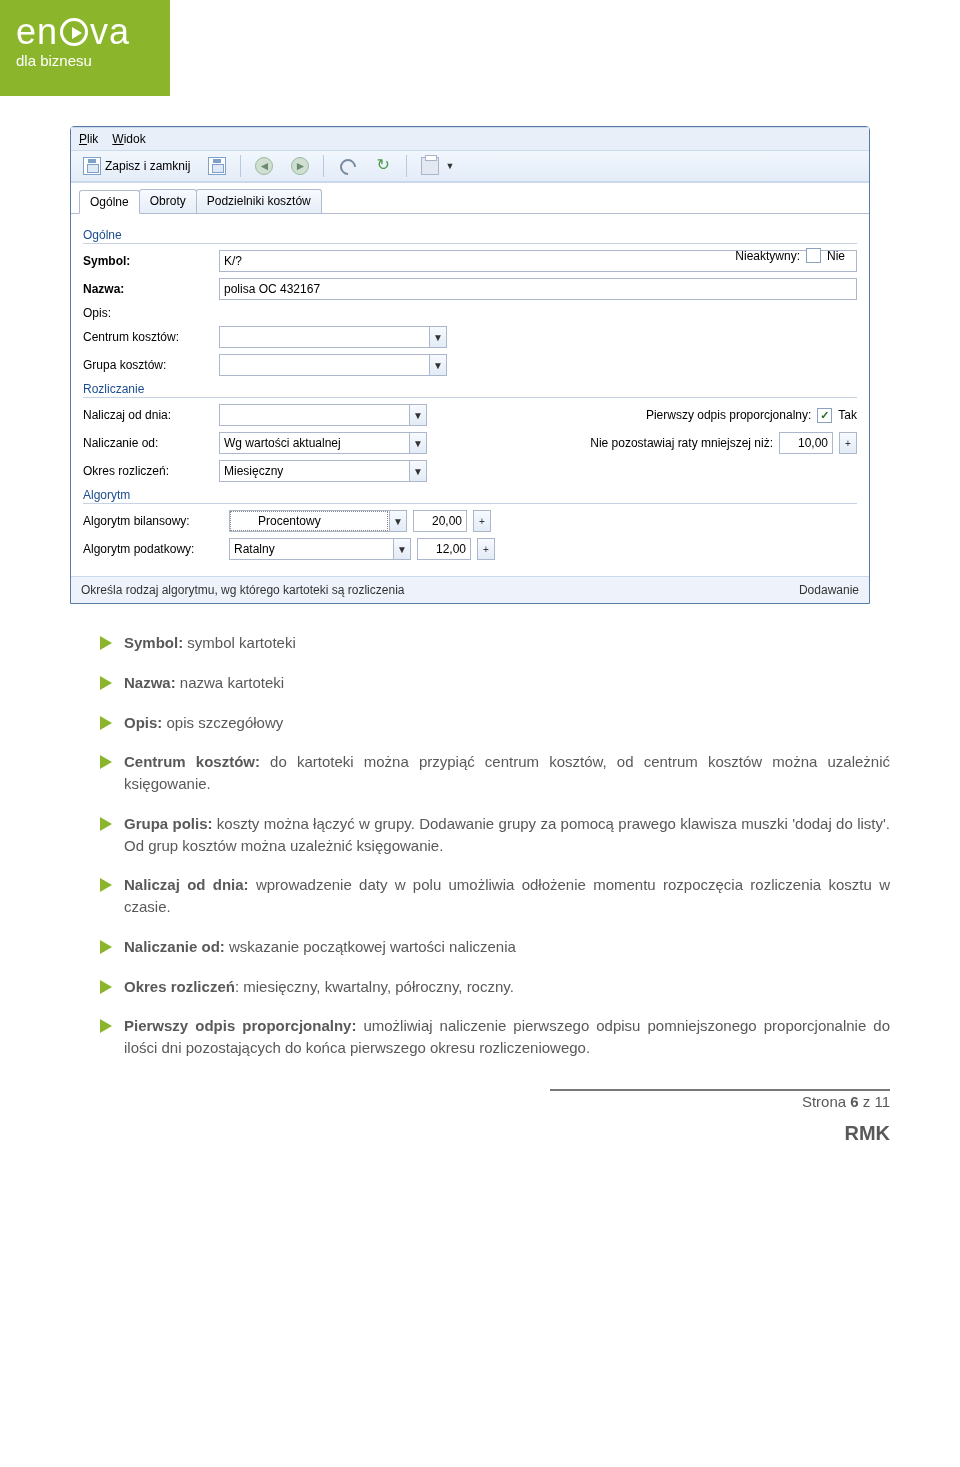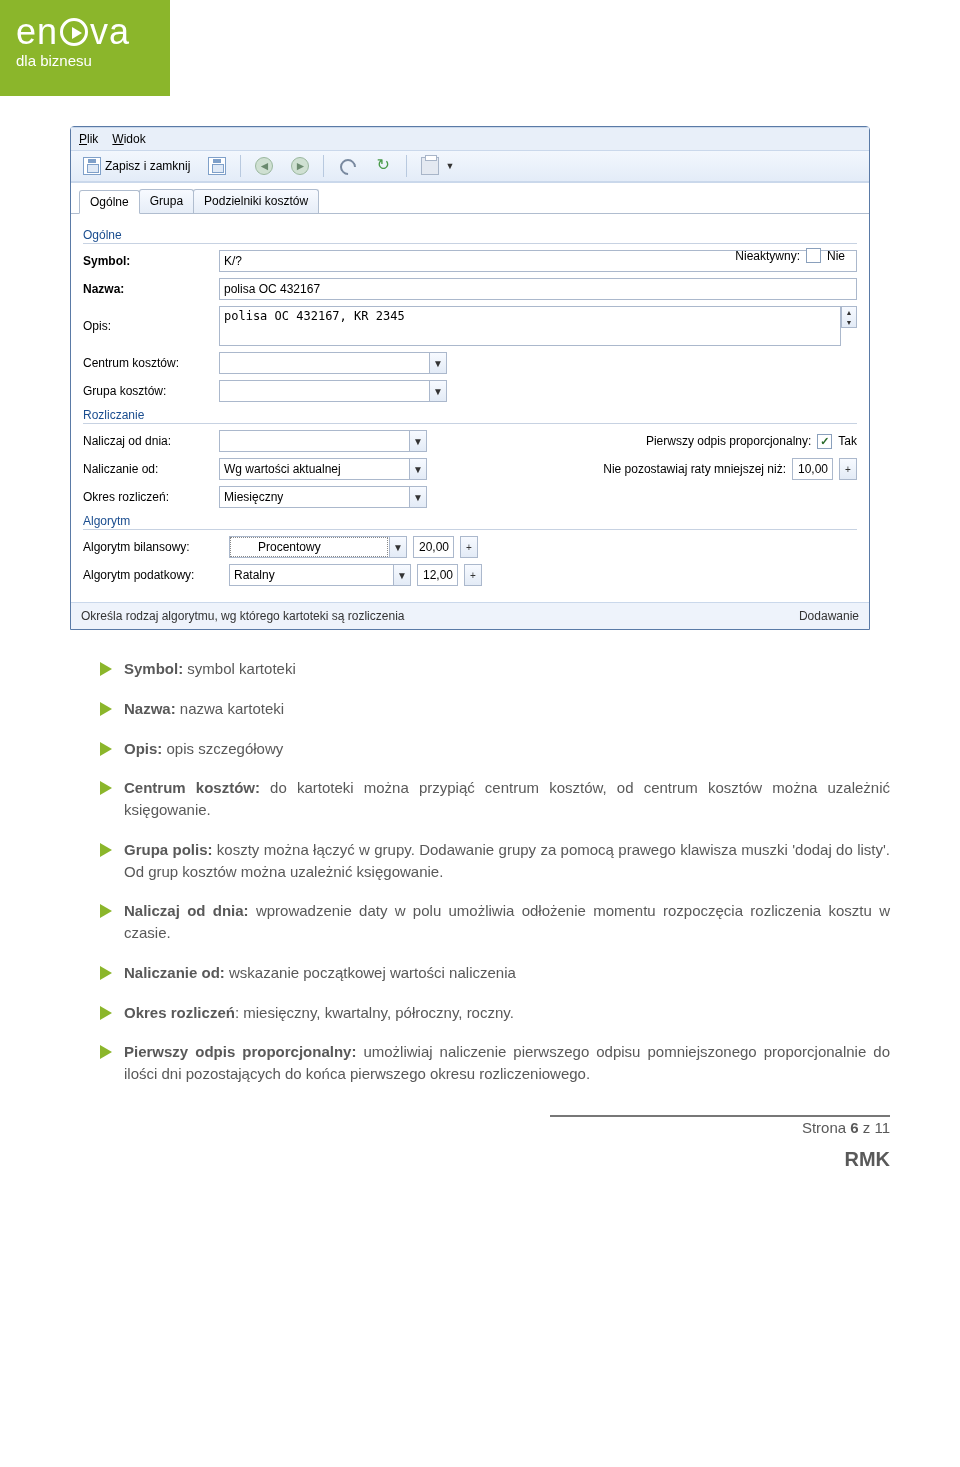--- a/index.html
+++ b/index.html
@@ -127,21 +127,21 @@
   .row { display:flex; align-items:center; margin:6px 0; gap:6px; }
   .lbl { width:130px; flex-shrink:0; }
   .lbl.bold { font-weight:bold; }
   .lbl.alg { width:140px; }
   .top-right-inline { position:absolute; right:12px; top:20px; display:flex; align-items:center; gap:6px;}
   .inp {
     border:1px solid #abb8cc; background:#fff; height:22px;
     padding:2px 4px; font-size:12px;
   }
   .inp.full { flex:1; }
-  .inp.small { width:41px; text-align:right; }
+  .inp.small { width:54px; text-align:right; }
   .drop {
     display:flex;
   }
   .drop .inp { border-right:none; }
   .drop-btn, .spin-col, .plus-btn {
     border:1px solid #abb8cc; background:linear-gradient(#f7faff,#e3ebf6);
     width:18px; height:22px; display:flex; align-items:center; justify-content:center;
     font-size:10px; color:#333;
   }
   .spin-col { flex-direction:column; width:16px; }
@@ -225,21 +225,21 @@
       <span class="tdiv"></span>
       <span class="tbtn">
           <span class="ticon printer"></span>
           <span class="dd">▼</span>
         </span>
     </div>
 
     <div class="client">
       <div class="tabs">
         <div class="tab active">Ogólne</div>
-        <div class="tab">Grupa</div>
+        <div class="tab">Obroty</div>
         <div class="tab">Podzielniki kosztów</div>
       </div>
 
       <div class="pane">
         <div style="position:relative;">
           <span class="group-label">
             <span class="ul">O</span>gólne
             
           </span>
           <div class="top-right-inline">
@@ -252,27 +252,20 @@
         <div class="row">
           <span class="lbl bold">Symbol:</span>
           <input class="inp full" value="K/?" style="">
         </div>
         <div class="row">
           <span class="lbl bold">Nazwa:</span>
           <input class="inp full" value="polisa OC 432167" style="">
         </div>
         <div class="row">
           <span class="lbl">Opis:</span>
-          <div class="textarea-wrap">
-            <textarea class="inp" style="resize: none;">polisa OC 432167, KR 2345</textarea>
-            <div class="spin-col">
-                <div>▲</div>
-                <div>▼</div>
-              </div>
-          </div>
         </div>
         <div class="row">
           <span class="lbl">Centrum kosztów:</span>
           <div class="drop">
             <input class="inp" style="width: 210px;" value="">
             <div class="drop-btn">▼</div>
           </div>
         </div>
         <div class="row">
           <span class="lbl">Grupa kosztów:</span>

